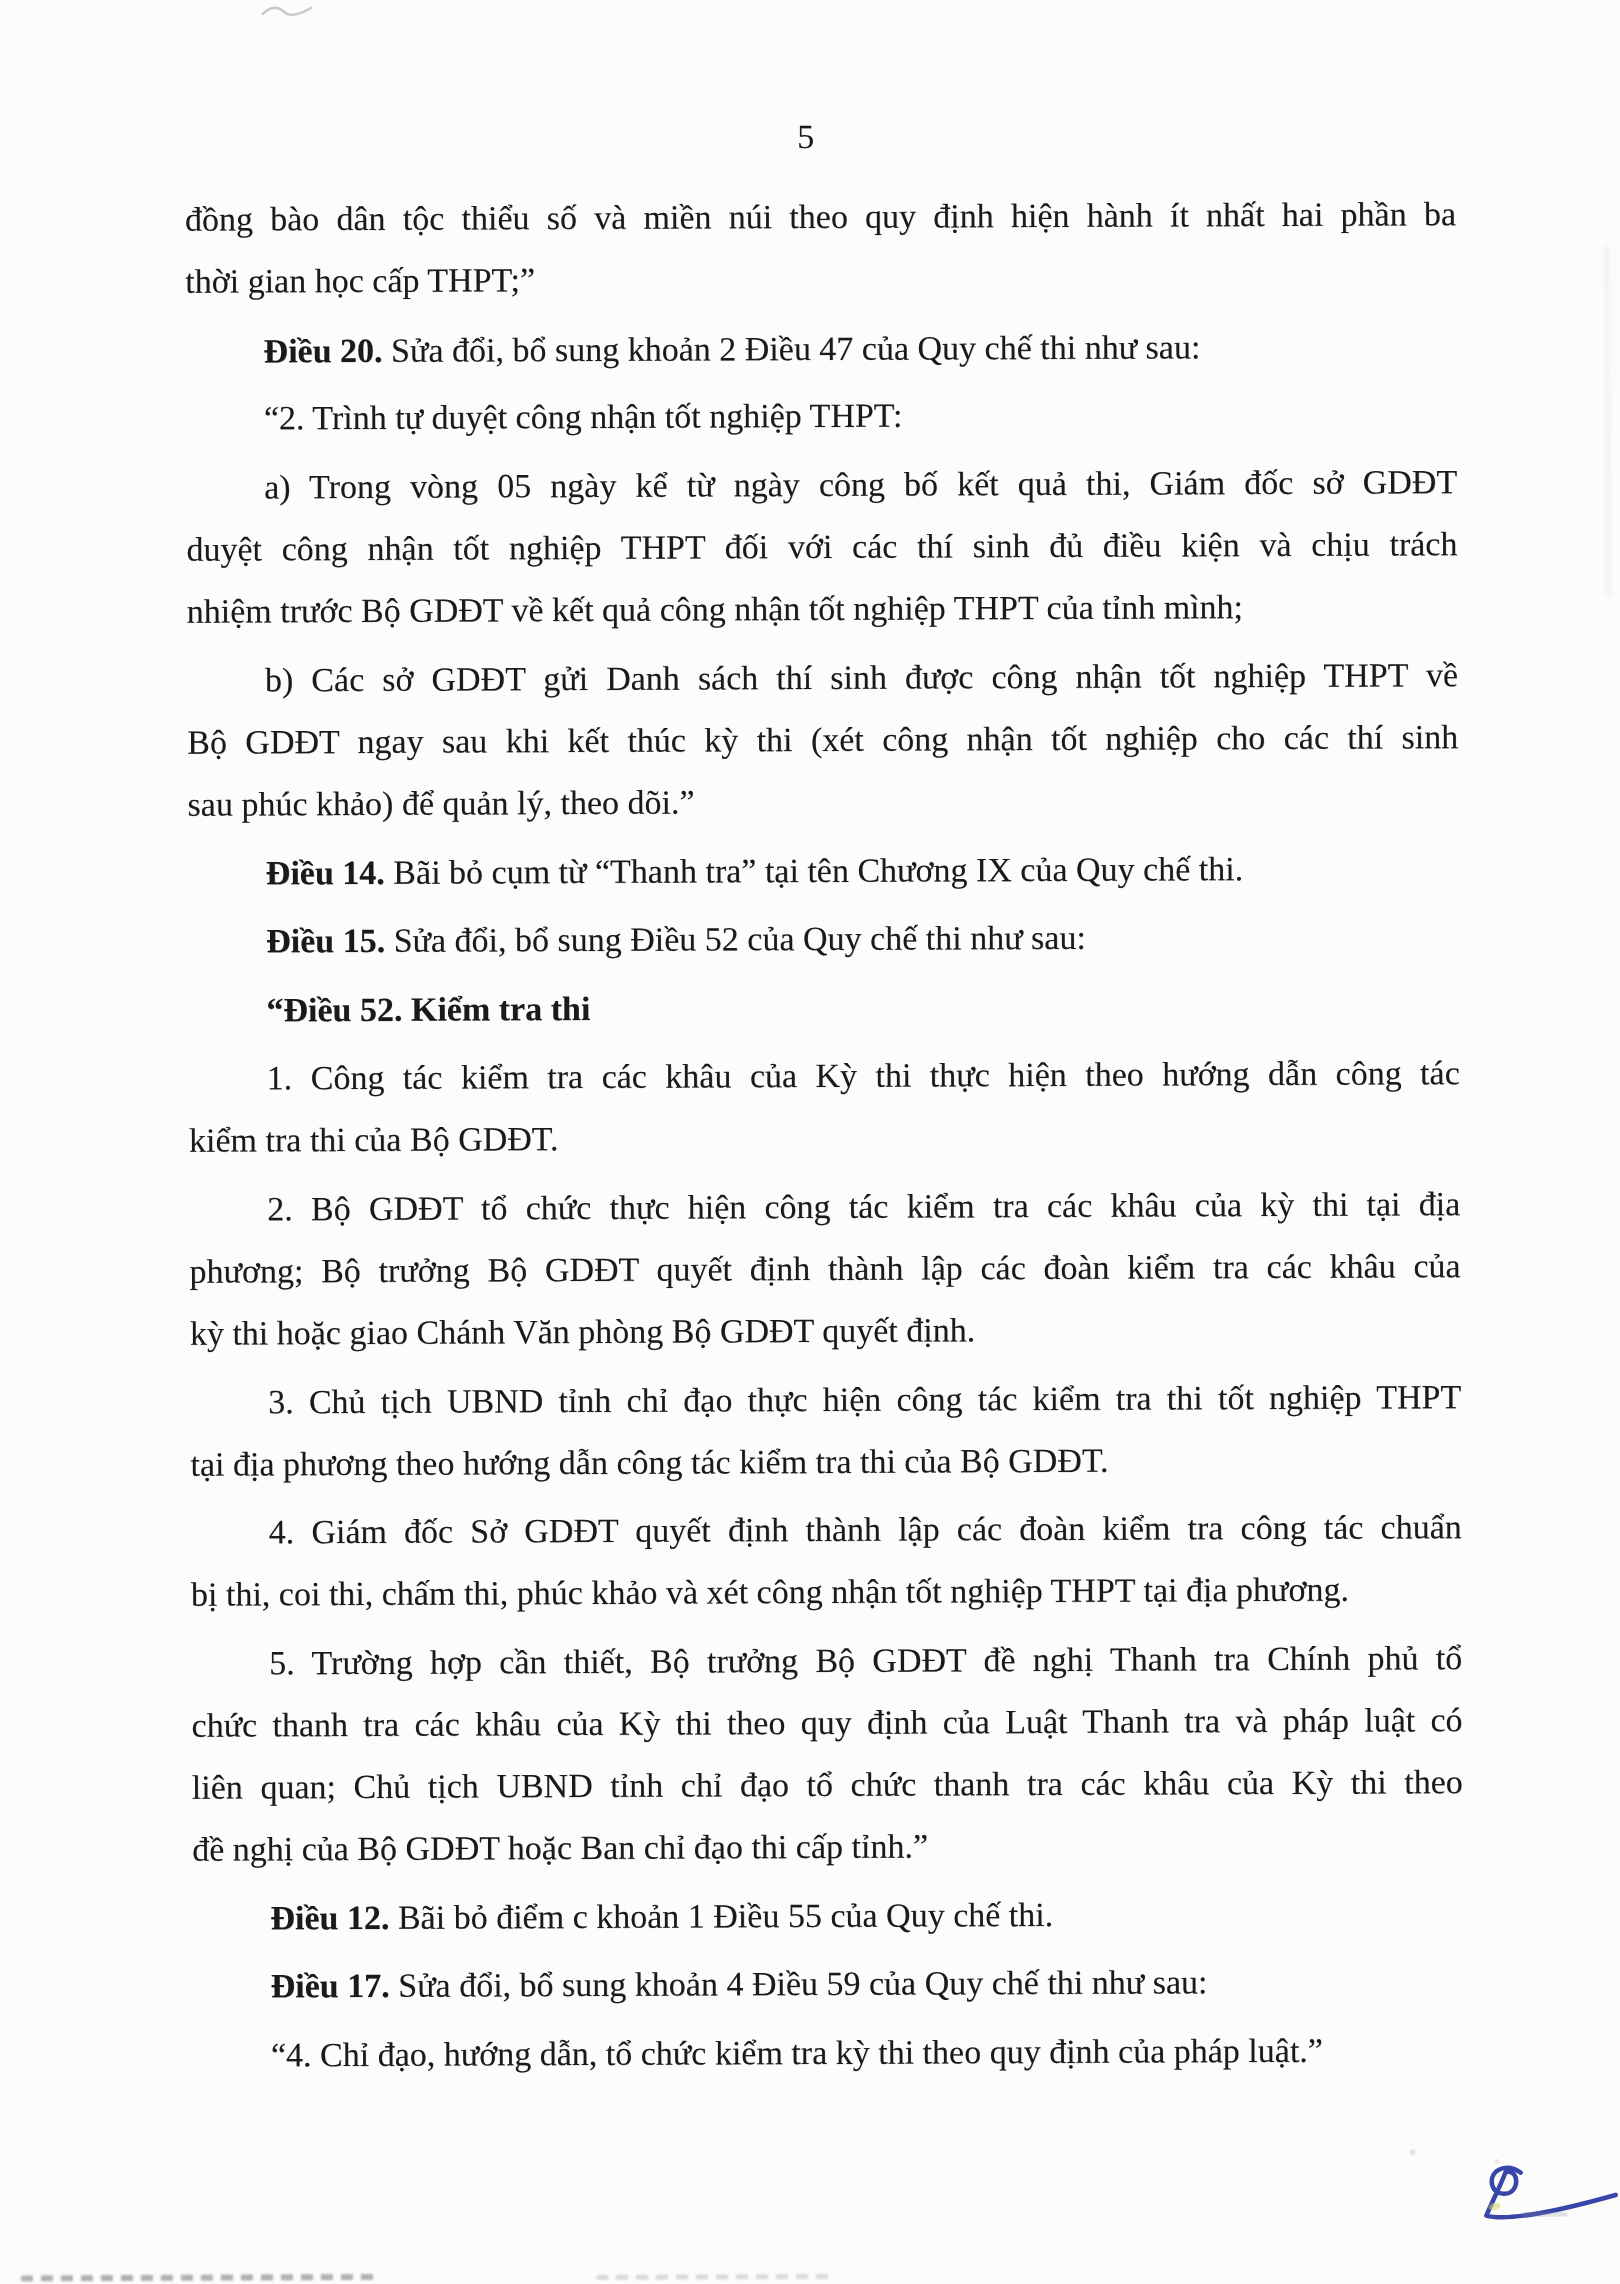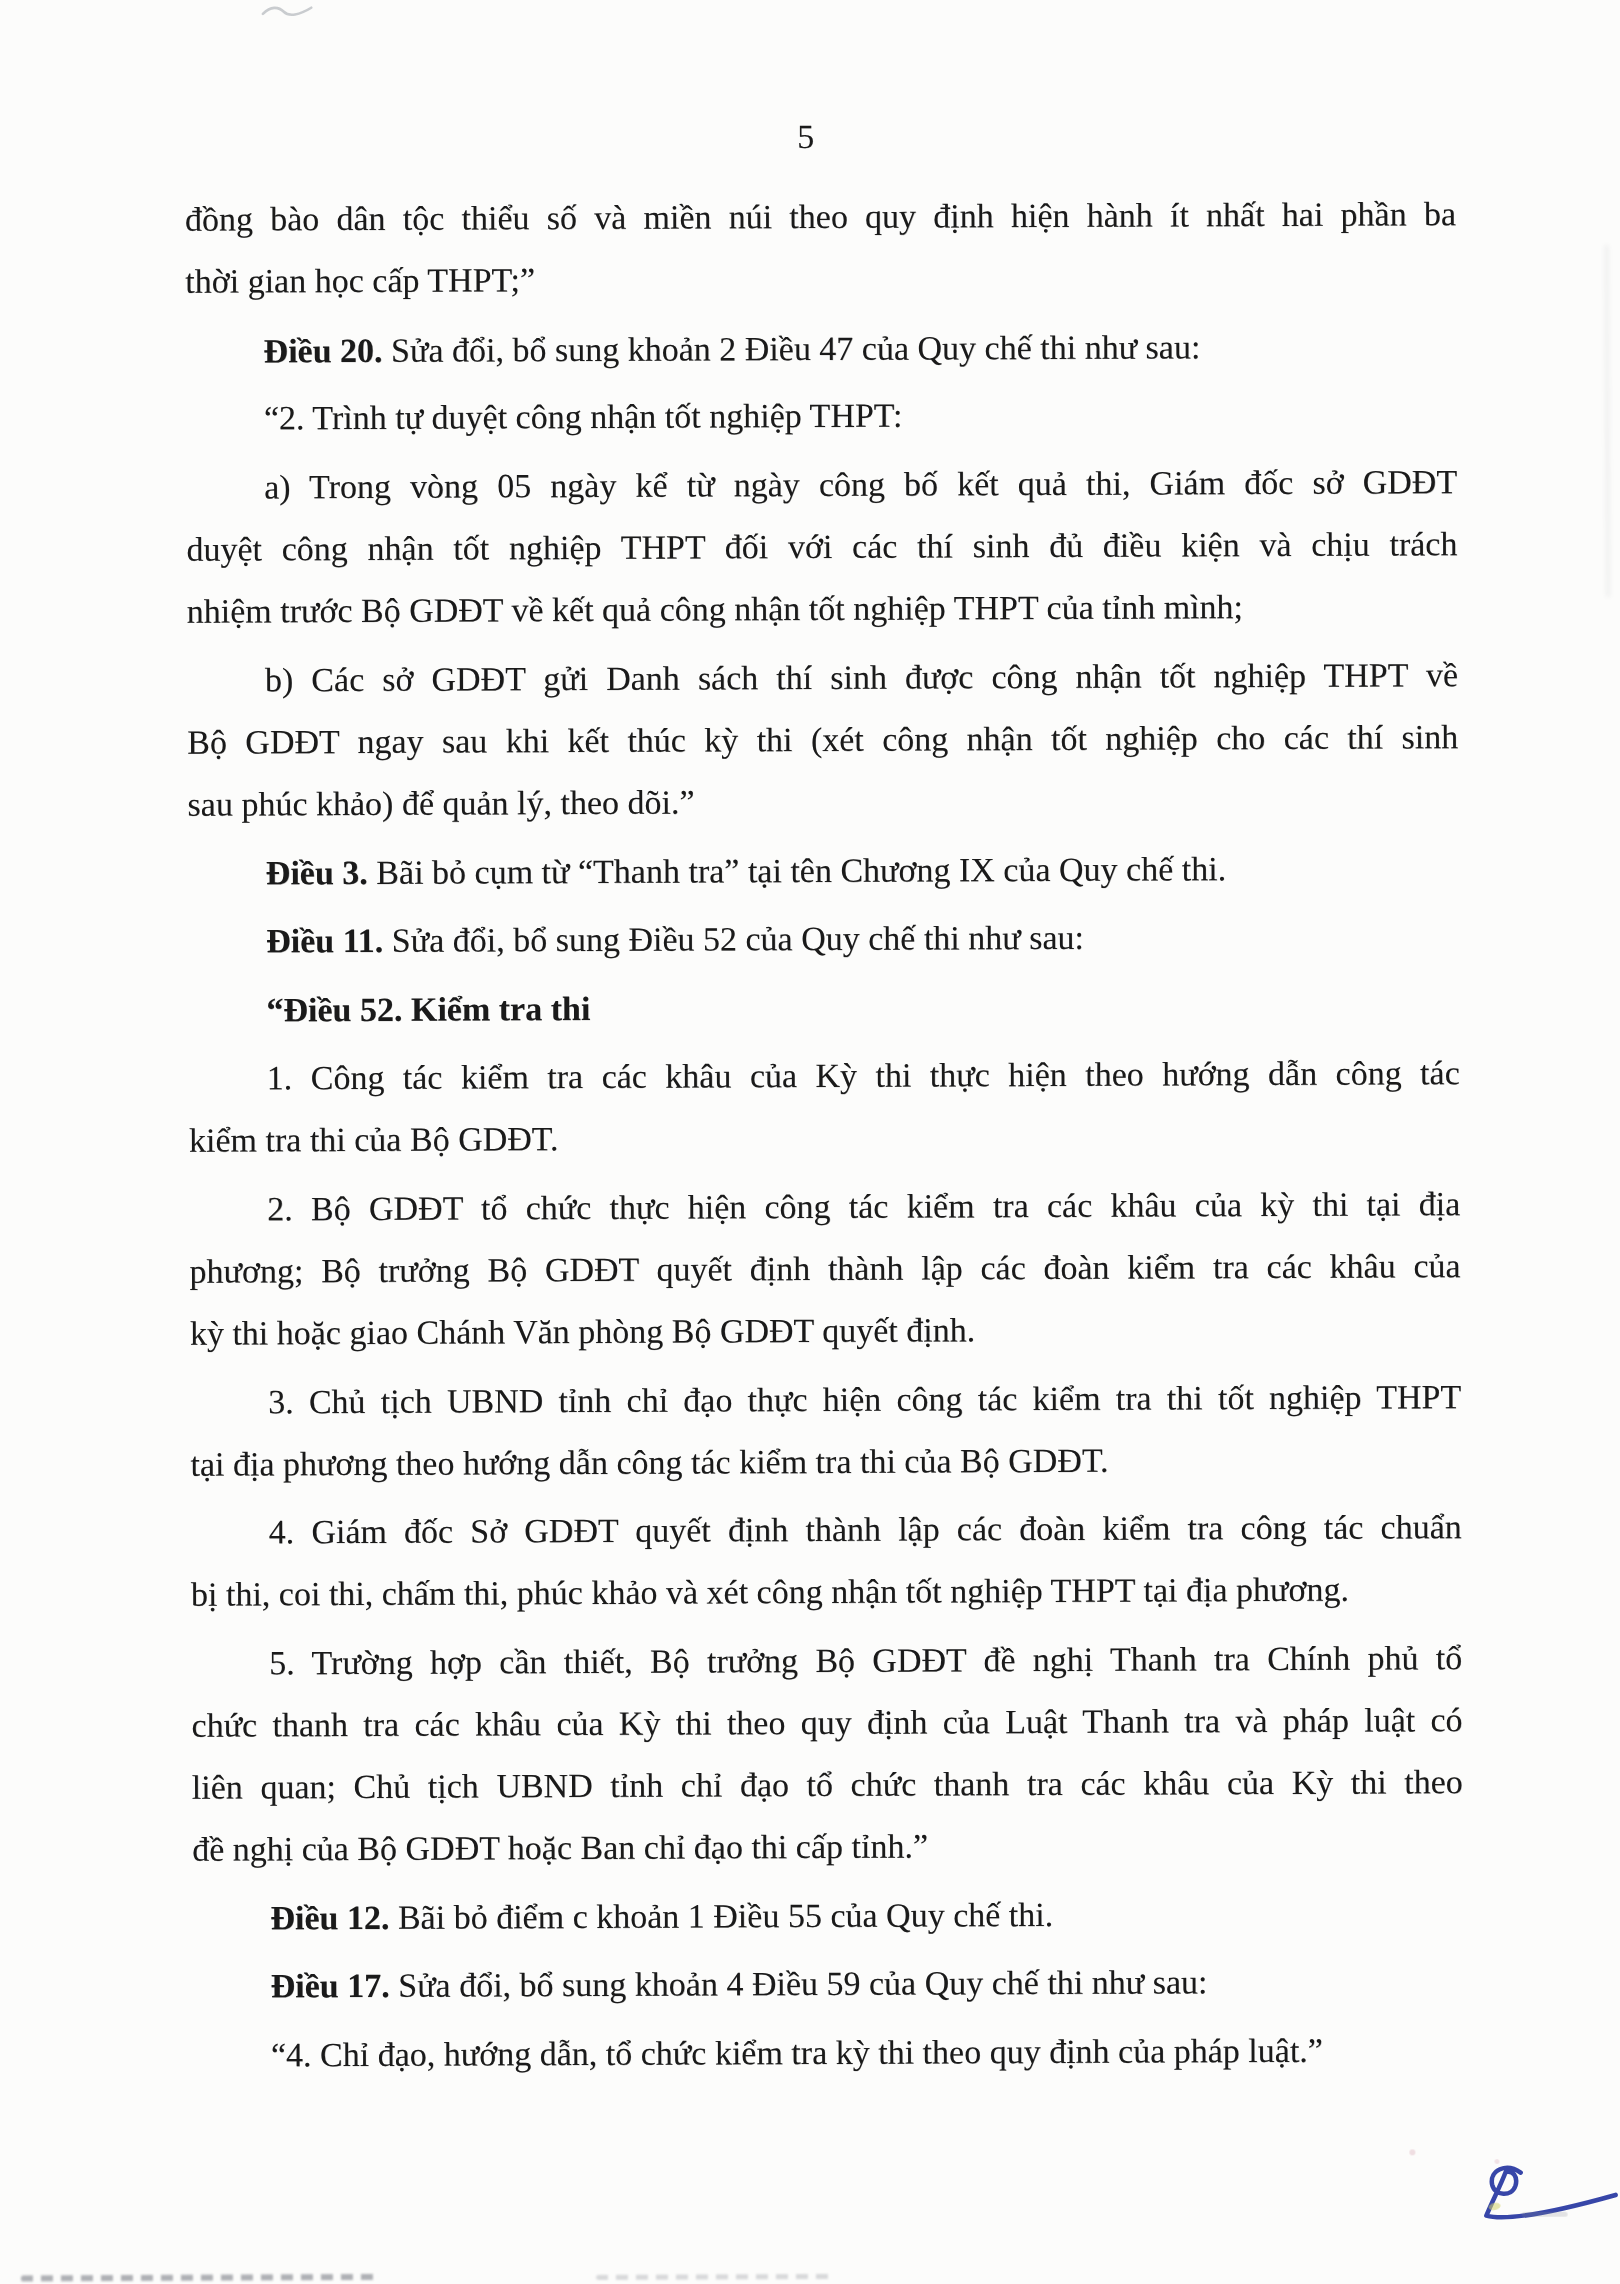--- a/index.html
+++ b/index.html
@@ -66,24 +66,24 @@
           <div class="line jl ind" style="height: 62px;"><span>a) Trong vòng 05 ngày kể từ ngày công bố kết quả thi, Giám đốc sở GDĐT</span></div>
           <div class="line jl" style="height: 62px;"><span>duyệt công nhận tốt nghiệp THPT đối với các thí sinh đủ điều kiện và chịu trách</span></div>
           <div class="line ll" style="height: 62px;"><span>nhiệm trước Bộ GDĐT về kết quả công nhận tốt nghiệp THPT của tỉnh mình;</span></div>
         </div>
         <div class="para" style="top: 647px;">
           <div class="line jl ind" style="height: 62px;"><span>b) Các sở GDĐT gửi Danh sách thí sinh được công nhận tốt nghiệp THPT về</span></div>
           <div class="line jl" style="height: 62px;"><span>Bộ GDĐT ngay sau khi kết thúc kỳ thi (xét công nhận tốt nghiệp cho các thí sinh</span></div>
           <div class="line ll" style="height: 62px;"><span>sau phúc khảo) để quản lý, theo dõi.”</span></div>
         </div>
         <div class="para" style="top: 840px;">
-          <div class="line ll ind" style="height: 62px;"><b>Điều 3.</b><span> Bãi bỏ cụm từ “Thanh tra” tại tên Chương IX của Quy chế thi.</span></div>
+          <div class="line ll ind" style="height: 62px;"><b>Điều 14.</b><span> Bãi bỏ cụm từ “Thanh tra” tại tên Chương IX của Quy chế thi.</span></div>
         </div>
         <div class="para" style="top: 908px;">
-          <div class="line ll ind" style="height: 62px;"><b>Điều 11.</b><span> Sửa đổi, bổ sung Điều 52 của Quy chế thi như sau:</span></div>
+          <div class="line ll ind" style="height: 62px;"><b>Điều 15.</b><span> Sửa đổi, bổ sung Điều 52 của Quy chế thi như sau:</span></div>
         </div>
         <div class="para" style="top: 977px;">
           <div class="line ll ind" style="height: 62px;"><b>“Điều 52. Kiểm tra thi</b></div>
         </div>
         <div class="para" style="top: 1045px;">
           <div class="line jl ind" style="height: 62px;"><span>1. Công tác kiểm tra các khâu của Kỳ thi thực hiện theo hướng dẫn công tác</span></div>
           <div class="line ll" style="height: 62px;"><span>kiểm tra thi của Bộ GDĐT.</span></div>
         </div>
         <div class="para" style="top: 1176px;">
           <div class="line jl ind" style="height: 62px;"><span>2. Bộ GDĐT tổ chức thực hiện công tác kiểm tra các khâu của kỳ thi tại địa</span></div>

